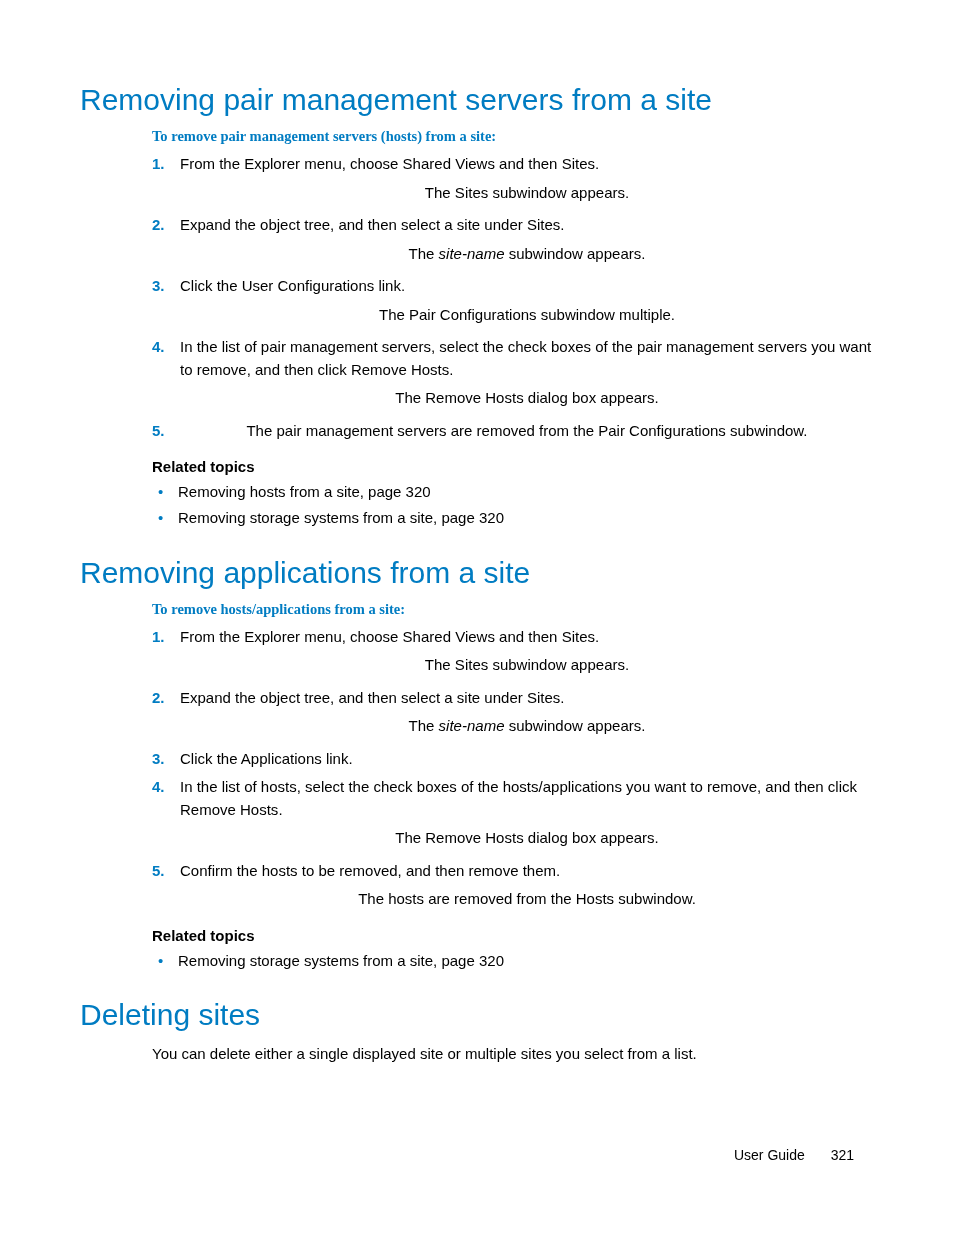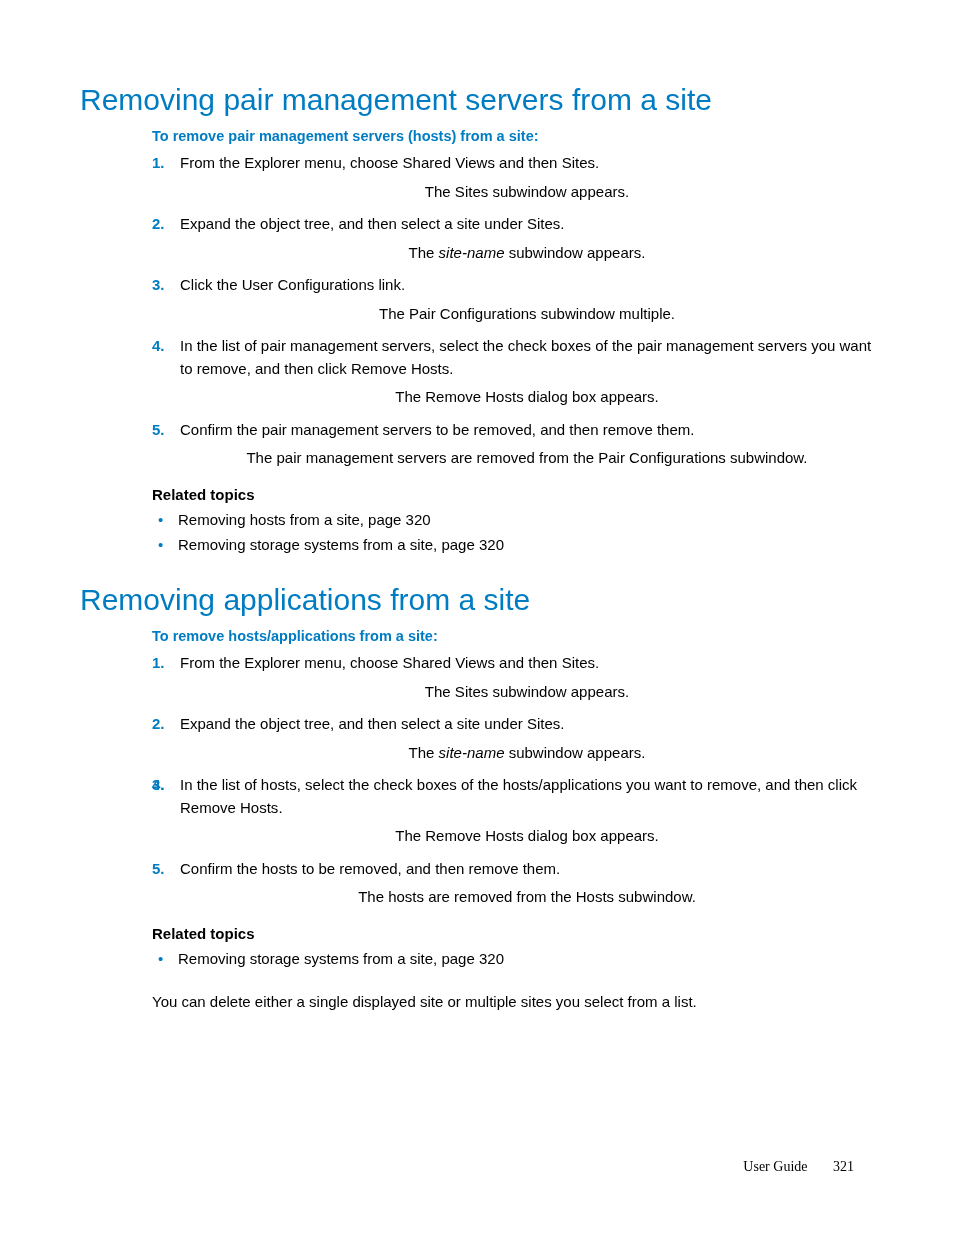--- a/index.html
+++ b/index.html
@@ -24,20 +24,21 @@
       font-size: 30px;
       color: #007cc2;
       margin: 0 0 10px 0;
       line-height: 1.2;
     }
     .intro-bold {
       font-weight: bold;
       color: #007cc2;
       margin: 4px 0 8px 72px;
       font-size: 14.5px;
+      font-family: Liberation Serif, serif;
     }
     ol.steps {
       list-style: none;
       padding: 0;
       margin: 0 0 4px 72px;
       counter-reset: step;
     }
     ol.steps > li {
       counter-increment: step;
       position: relative;
@@ -81,24 +82,23 @@
     .link { color: #000000; }
     .b { font-weight: normal; }
     .i { font-style: italic; }
     .section-gap { margin-top: 26px; }
     .delete-intro {
       margin: 6px 0 0 72px;
       line-height: 1.5;
     }
     .footer {
       position: absolute;
-      bottom: 60px;
+      bottom: 72px;
       right: 100px;
       font-size: 14px;
-      font-family: Liberation Serif, serif;
     }
     .footer .pg { margin-left: 22px; }
   </style>
 </head>
 <body>
 
 <div class="page">
 
   <h1>Removing pair management servers from a site</h1>
   <p class="intro-bold">To remove pair management servers (hosts) from a site:</p>
@@ -113,21 +113,20 @@
     </li>
     <li>
       <p class="step-body"><span>Click the </span><span class="b">User Configurations</span><span> link.</span></p>
       <p class="step-note">The Pair Configurations subwindow multiple.</p>
     </li>
     <li>
       <p class="step-body"><span>In the list of pair management servers, select the check boxes of the pair management servers you want to remove, and then click </span><span class="b">Remove Hosts</span><span>.</span></p>
       <p class="step-note">The Remove Hosts dialog box appears.</p>
     </li>
     <li>
-      <p class="step-body">Confirm the pair management servers to be removed, and then remove them.</p>
       <p class="step-note">The pair management servers are removed from the Pair Configurations subwindow.</p>
     </li>
   </ol>
   <p class="related-heading">Related topics</p>
   <ul class="related">
     <li><span class="link">Removing hosts from a site</span><span>, page 320</span></li>
     <li><span class="link">Removing storage systems from a site</span><span>, page 320</span></li>
   </ul>
 
   <h1 class="section-gap">Removing applications from a site</h1>
@@ -135,35 +134,37 @@
   <ol class="steps">
     <li>
       <p class="step-body"><span>From the </span><span class="b">Explorer</span><span> menu, choose </span><span class="b">Shared Views</span><span> and then </span><span class="b">Sites</span><span>.</span></p>
       <p class="step-note">The Sites subwindow appears.</p>
     </li>
     <li>
       <p class="step-body"><span>Expand the object tree, and then select a site under </span><span class="b">Sites</span><span>.</span></p>
       <p class="step-note"><span>The </span><span class="i">site-name</span><span> subwindow appears.</span></p>
     </li>
     <li>
+      <p class="step-body"><span>Click the </span><span class="b">Applications</span><span> link.</span></p>
     </li>
     <li>
       <p class="step-body"><span>In the list of hosts, select the check boxes of the hosts/applications you want to remove, and then click </span><span class="b">Remove Hosts</span><span>.</span></p>
       <p class="step-note">The Remove Hosts dialog box appears.</p>
     </li>
     <li>
       <p class="step-body">Confirm the hosts to be removed, and then remove them.</p>
       <p class="step-note">The hosts are removed from the Hosts subwindow.</p>
     </li>
   </ol>
   <p class="related-heading">Related topics</p>
   <ul class="related">
     <li><span class="link">Removing storage systems from a site</span><span>, page 320</span></li>
   </ul>
 
+  <h1 class="section-gap">Deleting sites</h1>
   <p class="delete-intro">You can delete either a single displayed site or multiple sites you select from a list.</p>
 
   <div class="footer">
     <span>User Guide</span>
     <span class="pg">321</span>
   </div>
 
 </div>
 
 </body></html>

